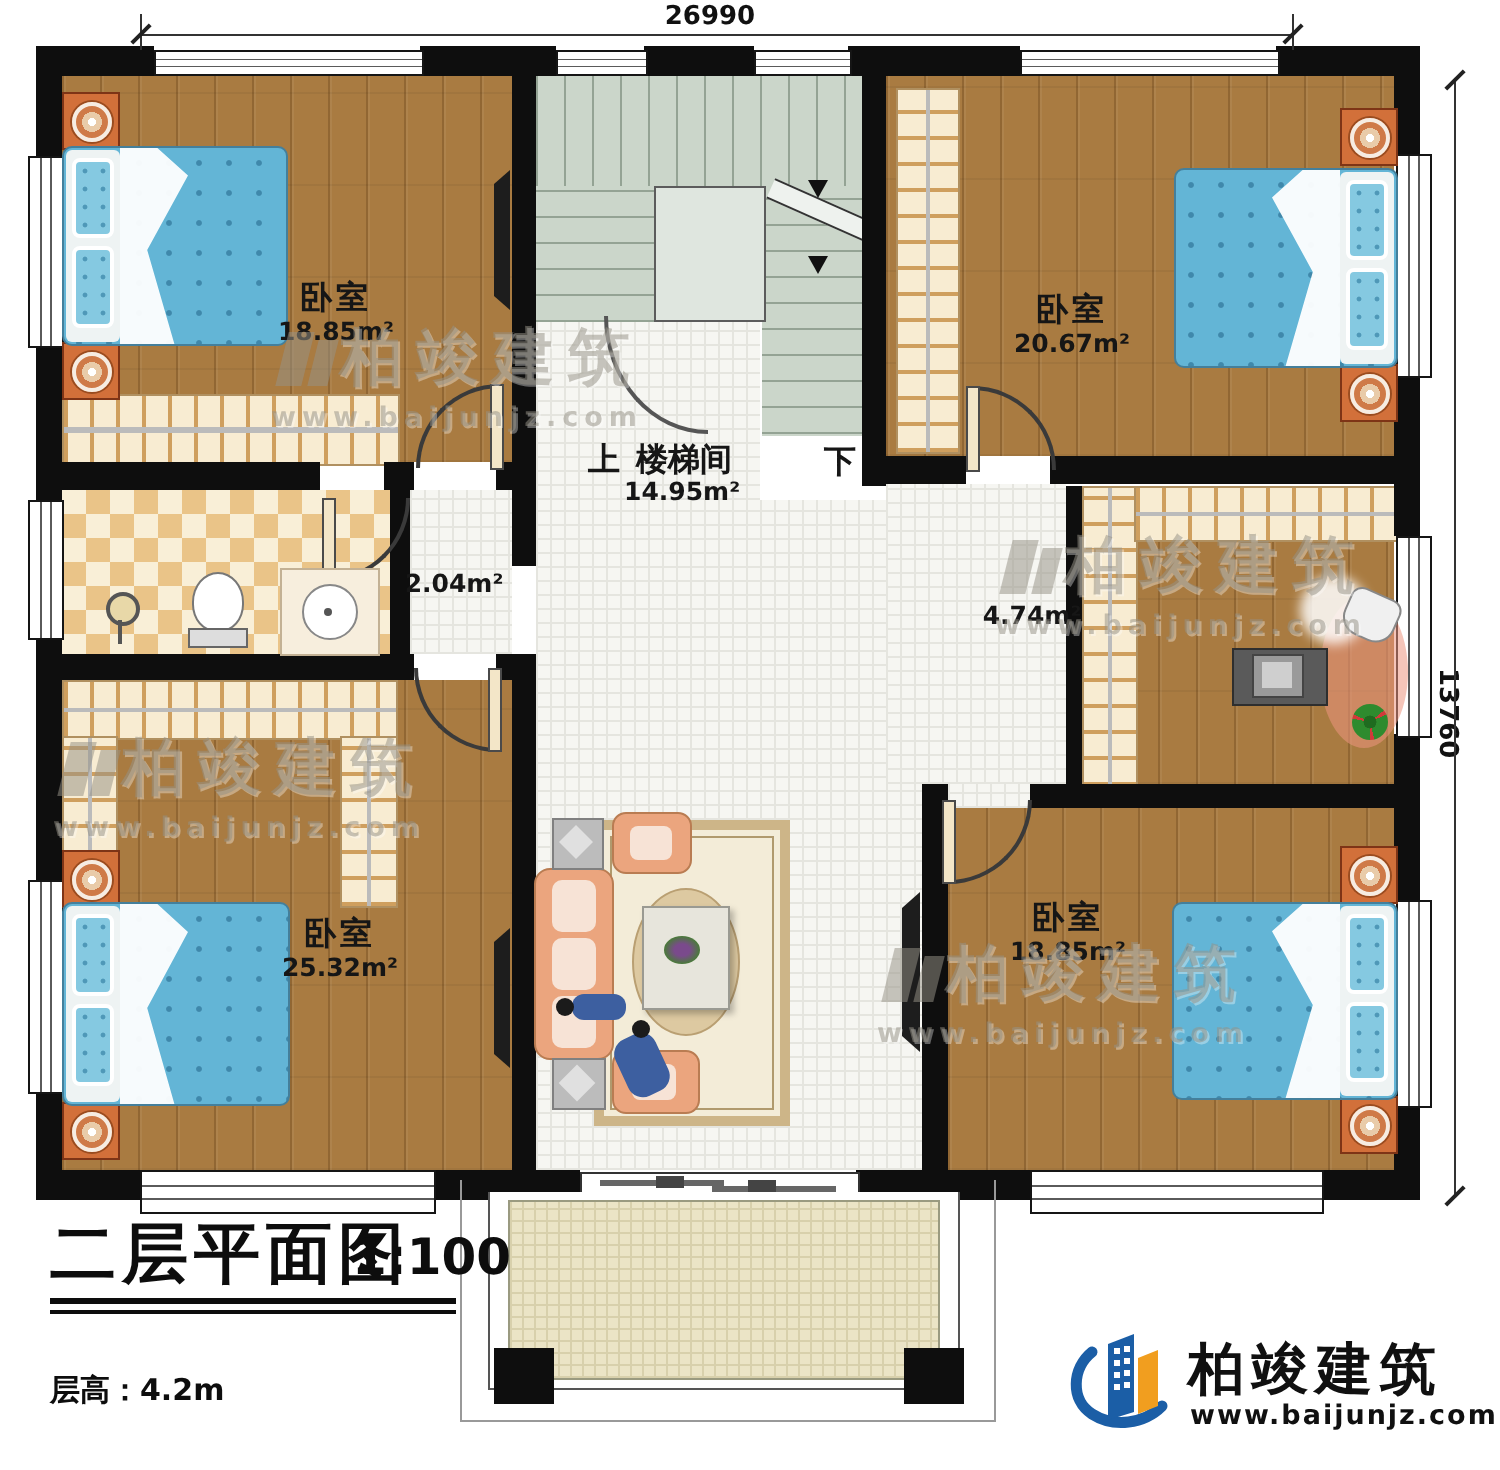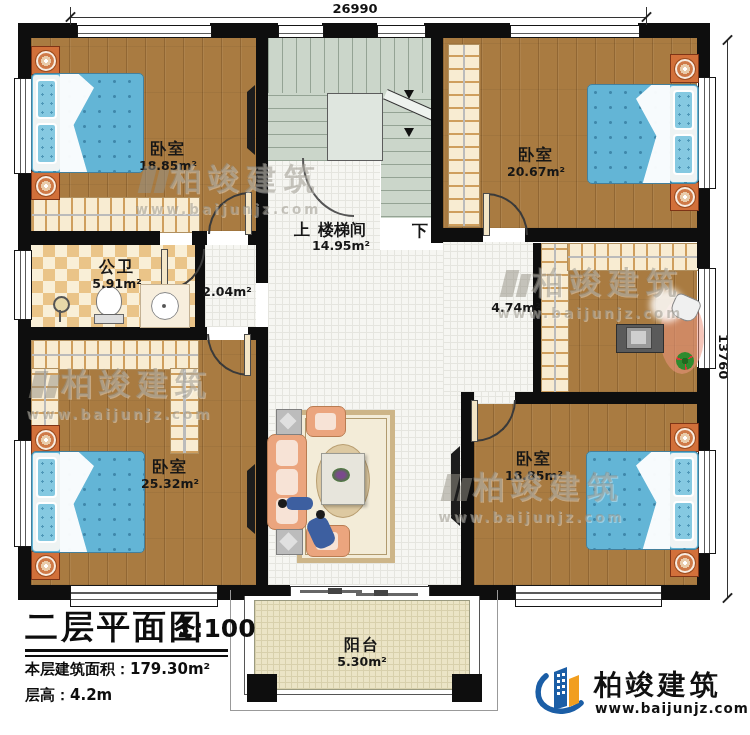--- a/index.html
+++ b/index.html
@@ -286,46 +286,38 @@
   <div class="tick" style="left:721px;top:597px"></div>
 
   <div class="rlabel" style="left:108px;top:140px;width:120px">
     <div class="rname">卧室</div>
     <div class="rarea">18.85m²</div>
   </div>
   <div class="rlabel" style="left:476px;top:146px;width:120px">
     <div class="rname">卧室</div>
     <div class="rarea">20.67m²</div>
   </div>
-  <div class="rlabel" style="left:67px;top:258px;width:100px">
-    <div class="rname">公卫</div>
-    <div class="rarea">5.91m²</div>
-  </div>
   <div class="rlabel" style="left:197px;top:284px;width:60px">
     <div class="rarea">2.04m²</div>
   </div>
   <div class="slabel" style="left:294px;top:220px">上</div>
   <div class="slabel" style="left:318px;top:220px">楼梯间</div>
   <div class="slabel" style="left:312px;top:238px;font-size:12.5px">14.95m²</div>
   <div class="slabel" style="left:412px;top:221px">下</div>
   <div class="rlabel" style="left:481px;top:300px;width:70px">
     <div class="rarea">4.74m²</div>
   </div>
   <div class="rlabel" style="left:110px;top:458px;width:120px">
     <div class="rname">卧室</div>
     <div class="rarea">25.32m²</div>
   </div>
   <div class="rlabel" style="left:474px;top:450px;width:120px">
     <div class="rname">卧室</div>
     <div class="rarea">18.85m²</div>
   </div>
-  <div class="rlabel" style="left:307px;top:636px;width:110px">
-    <div class="rname">阳台</div>
-    <div class="rarea">5.30m²</div>
-  </div>
 
   <div class="wm" style="left:135px;top:158px">
     <div class="wm-row">
         <div class="wm-ic"></div>
       <span class="wm-co">柏竣建筑</span>
       </div>
     <span class="wm-site">www.baijunjz.com</span>
   </div>
   <div class="wm" style="left:26px;top:363px">
     <div class="wm-row">
@@ -346,23 +338,20 @@
         <div class="wm-ic"></div>
       <span class="wm-co">柏竣建筑</span>
       </div>
     <span class="wm-site">www.baijunjz.com</span>
   </div>
 
   <div class="tb-title" style="left:25px;top:605px">二层平面图</div>
   <div class="tb-scale" style="left:176px;top:614px">1:100</div>
   <div class="abs" style="left:25px;top:649px;width:203px;height:3px;background:#0d0d0d"></div>
   <div class="abs" style="left:25px;top:655px;width:203px;height:1.5px;background:#0d0d0d"></div>
-  <div class="tb-line" style="left:25px;top:660px">
-    <span>本层建筑面积：</span><span>179.30m²</span>
-  </div>
   <div class="tb-line" style="left:25px;top:686px">
     <span>层高：</span><span>4.2m</span>
   </div>
 
   <svg class="abs" style="left:534px;top:664px" width="56" height="54" viewBox="0 0 56 54">
     <path d="M12 12 C2 20 1 36 12 43 C23 50 38 48 47 39" fill="none" stroke="#1b5ea6" stroke-width="5.5" stroke-linecap="round"></path>
     <path d="M20 8 L33 3 L33 42 L20 46 Z" fill="#1b5ea6"></path>
     <path d="M35 15 L45 11 L45 39 L35 43 Z" fill="#f19e1f"></path>
     <g fill="#ffffff">
       <rect x="23" y="10" width="3" height="3"></rect>

